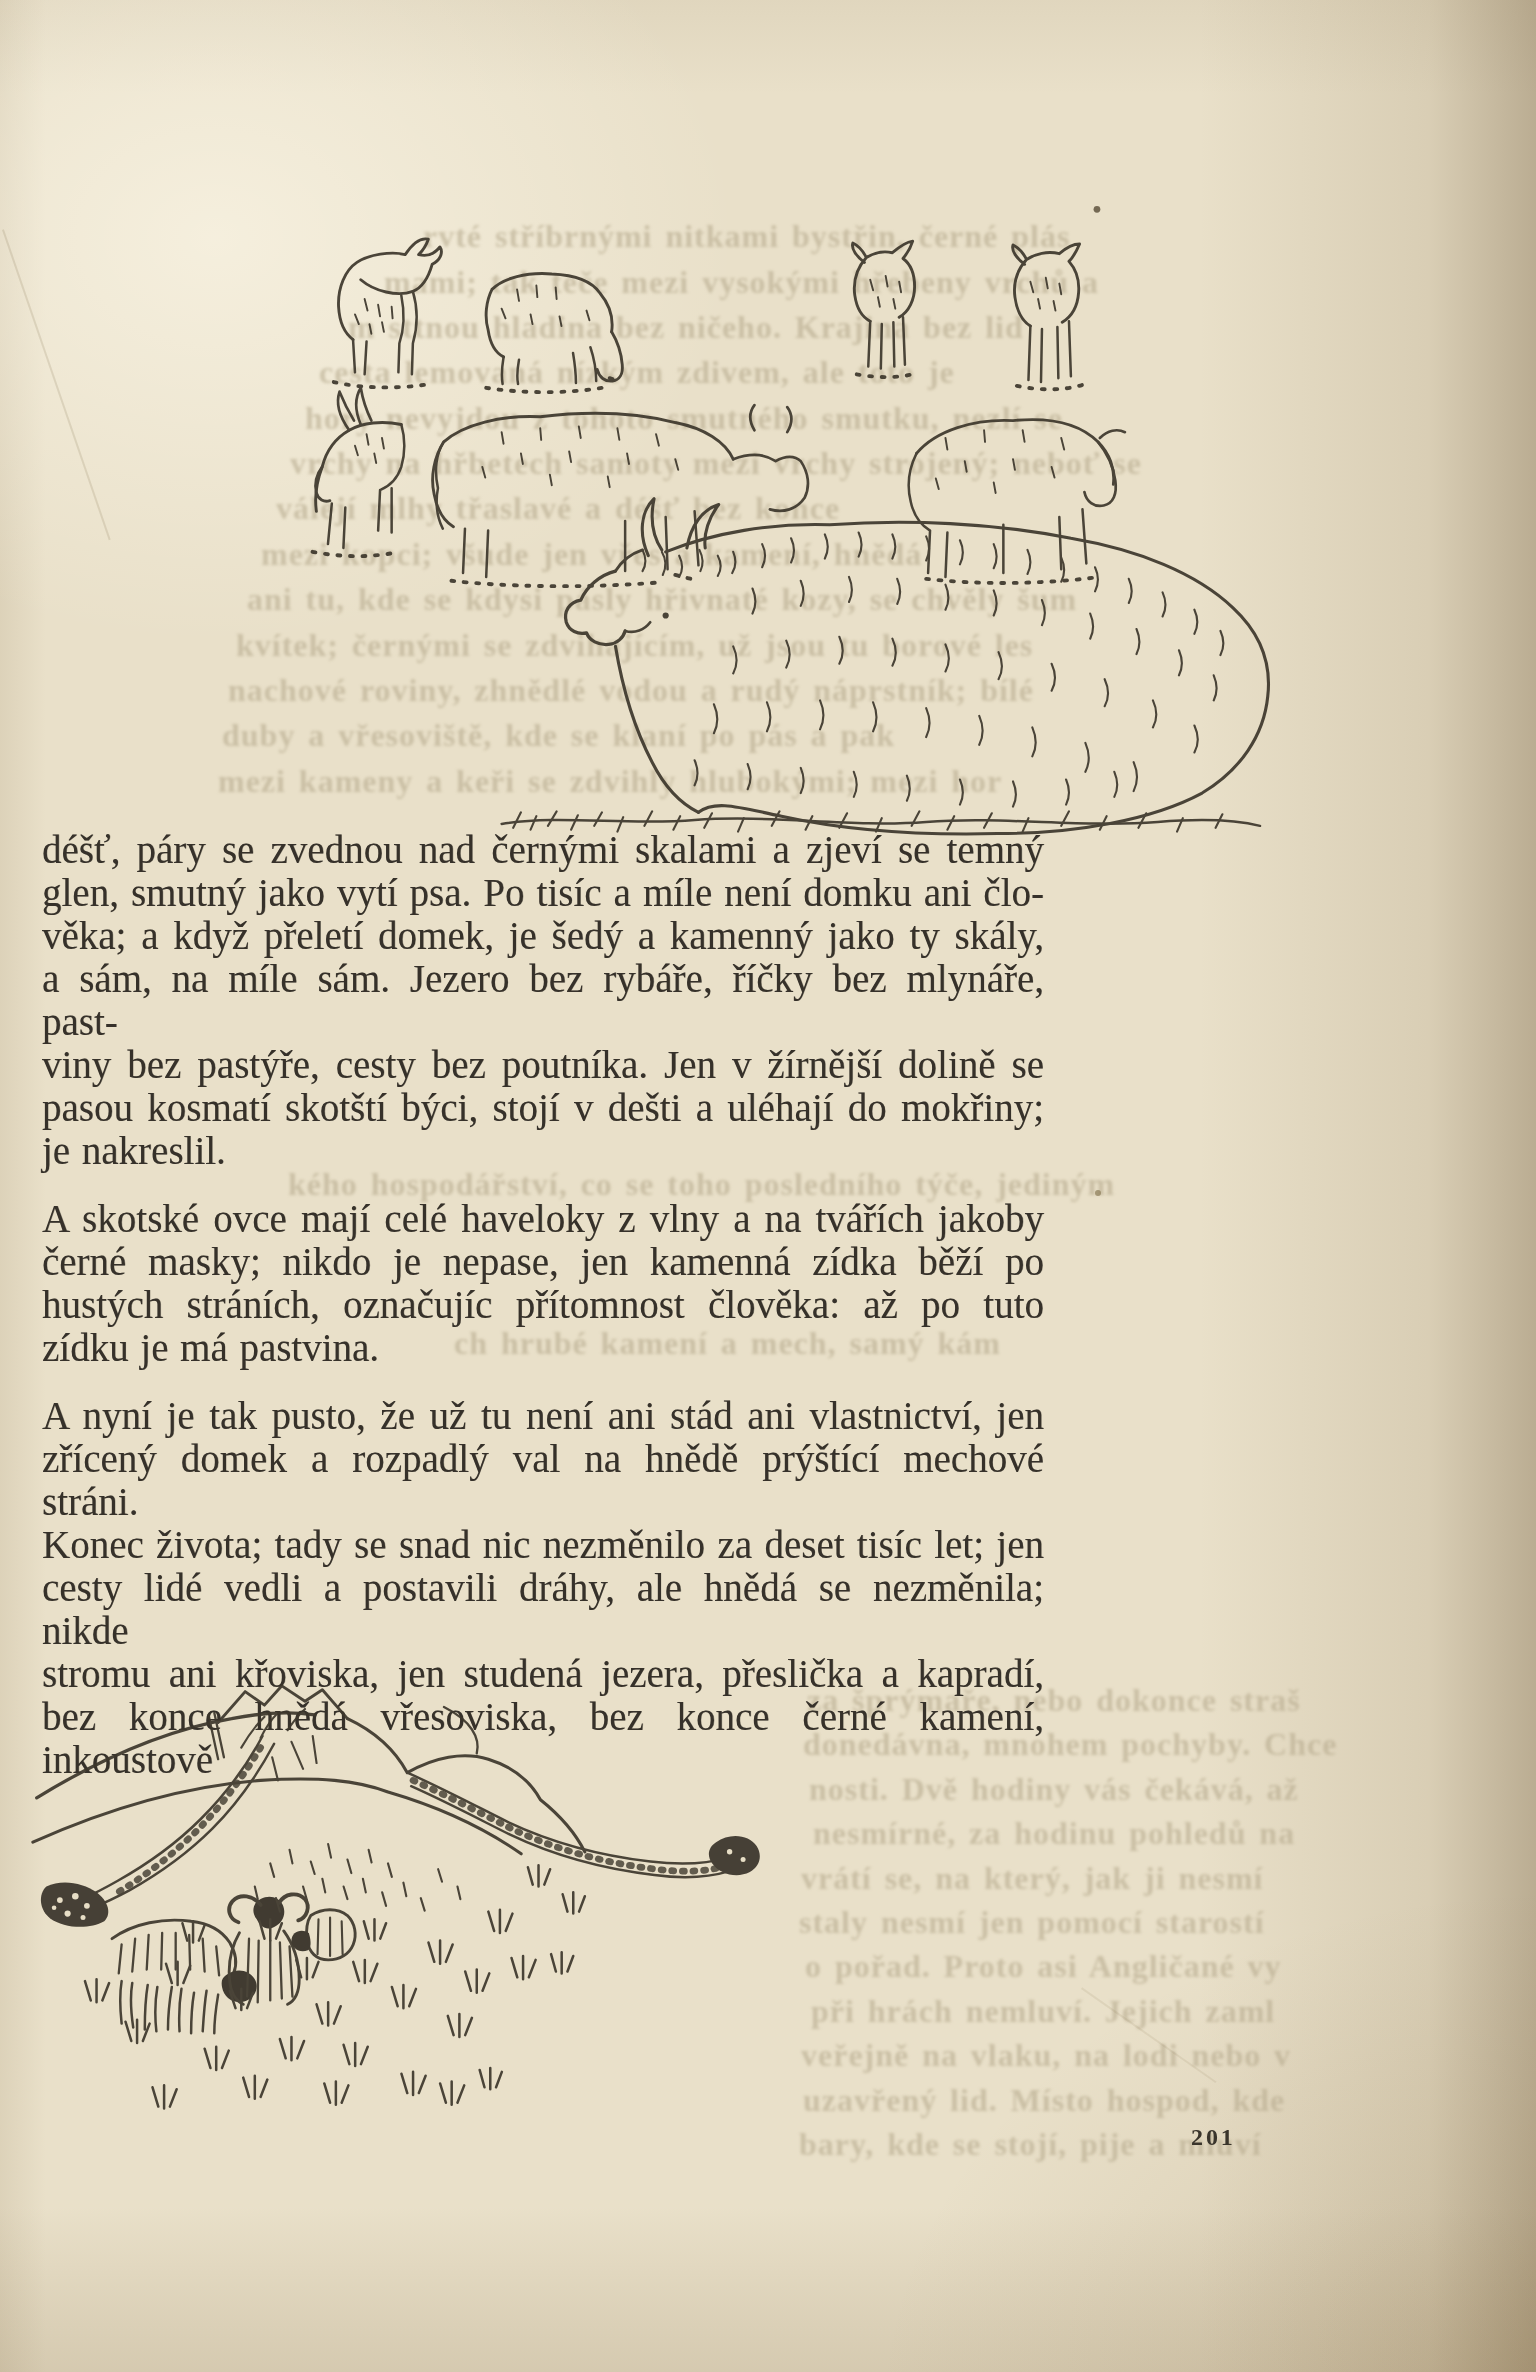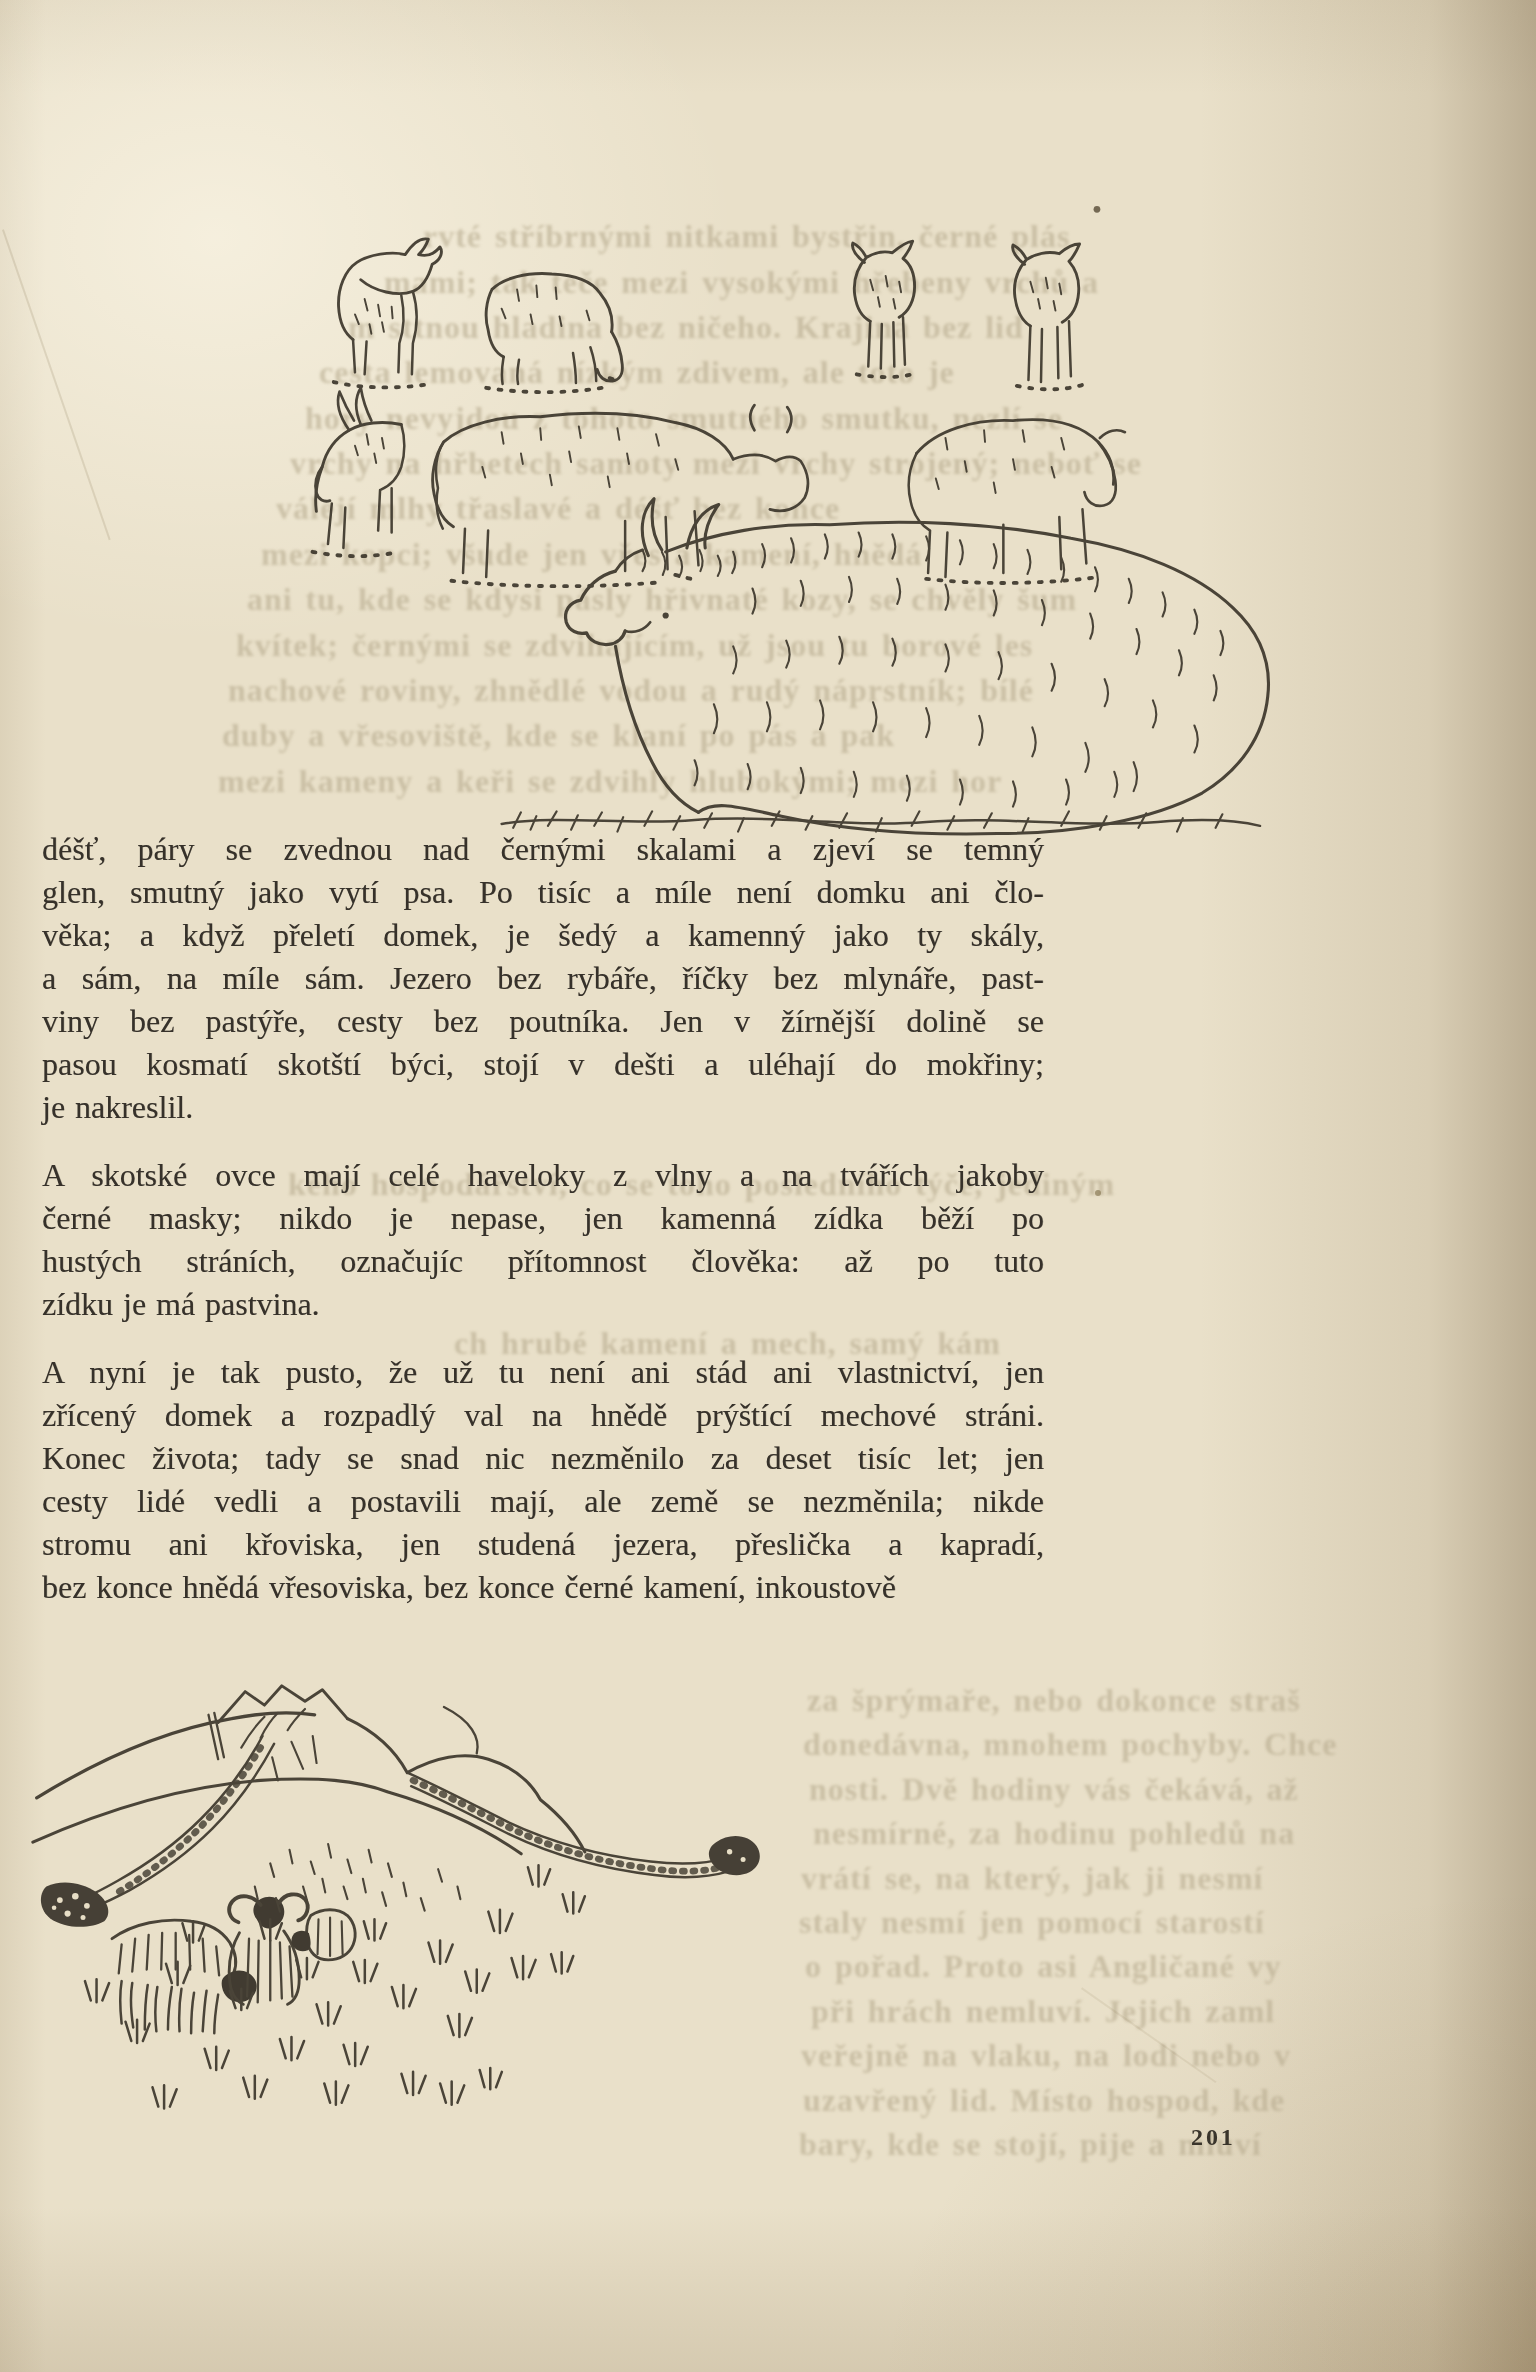--- a/index.html
+++ b/index.html
@@ -15,21 +15,21 @@
   }
   
   .ghost{
     position:absolute;white-space:nowrap;color:#b4a88b;opacity:.58;
     font-weight:700;font-size:32px;letter-spacing:1px;word-spacing:3.9px;
     filter:blur(1.4px);
   }
   
   .textblock{
     position:absolute;left:42px;top:828px;width:1002px;
-    color:#36312a;font-size:32px;line-height:43px;word-spacing:1.9px;
+    color:#36312a;font-size:39px;line-height:43px;word-spacing:1.9px;
     text-shadow:0.4px 0.4px 0 rgba(40,36,28,.35);
   }
   .para + .para{margin-top:25px;}
   .tline{text-align:justify;text-align-last:justify;}
   .tline.tlast{text-align-last:left;}
   .pagenum{
     position:absolute;left:1191px;top:2124px;
     font-size:24px;font-weight:700;letter-spacing:2.9px;color:#3a352c;
   }
   .illu{position:absolute;}
@@ -165,21 +165,21 @@
       <div class="para">
         <div class="tline">A skotské ovce mají celé haveloky z vlny a na tvářích jakoby</div>
         <div class="tline">černé masky; nikdo je nepase, jen kamenná zídka běží po</div>
         <div class="tline">hustých stráních, označujíc přítomnost člověka: až po tuto</div>
         <div class="tline tlast">zídku je má pastvina.</div>
       </div>
       <div class="para">
         <div class="tline">A nyní je tak pusto, že už tu není ani stád ani vlastnictví, jen</div>
         <div class="tline">zřícený domek a rozpadlý val na hnědě prýštící mechové stráni.</div>
         <div class="tline">Konec života; tady se snad nic nezměnilo za deset tisíc let; jen</div>
-        <div class="tline">cesty lidé vedli a postavili mají, ale země se nezměnila; nikde</div>
+        <div class="tline">cesty lidé vedli a postavili dráhy, ale hnědá se nezměnila; nikde</div>
         <div class="tline">stromu ani křoviska, jen studená jezera, přeslička a kapradí,</div>
         <div class="tline tlast">bez konce hnědá vřesoviska, bez konce černé kamení, inkoustově</div>
       </div>
     </div>
 
   <div class="illu" style="left:29px;top:1680px;width:772px;height:444px" role="img" aria-label="pen-and-ink sketch of a moor: hills, dry stone walls and black-faced sheep in tufted grass">
     <svg width="772" height="444" viewBox="0 0 800 460" fill="none" stroke="#3d372c" stroke-width="3" stroke-linecap="round" stroke-linejoin="round" opacity="0.92">
       <g>
         <path d="M8,122 C70,84 140,52 210,40 C240,34 268,32 296,36" stroke-width="3.4"></path>
         <path d="M196,44 L224,12 L244,26 L262,6 L286,22 L304,10 L330,40" stroke-width="3"></path>

